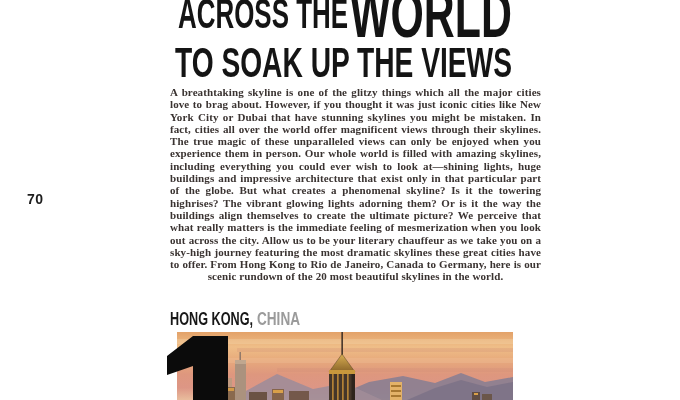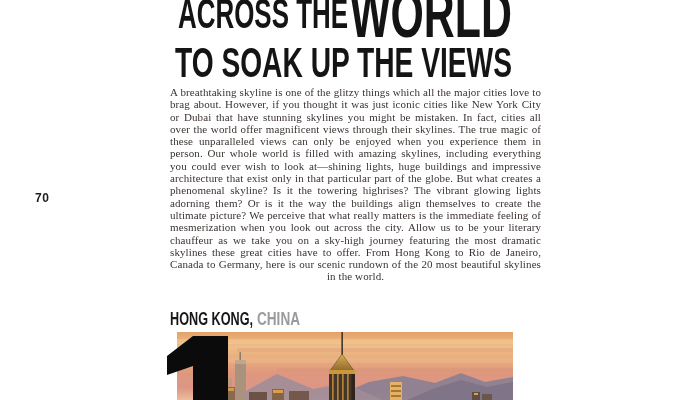--- a/index.html
+++ b/index.html
@@ -2,37 +2,37 @@
 <html><head>
 <meta charset="utf-8">
 <style>
   html,body { margin:0; padding:0; background:#ffffff; }
   .page {
     position:relative; width:680px; height:400px;
     background:#ffffff; overflow:hidden;
     font-family:"Liberation Sans", sans-serif;
   }
   .page-number {
-    position:absolute; left:35px; top:191px;
+    position:absolute; left:27px; top:191px;
     font-family:"Liberation Sans", sans-serif;
-    font-size:12px; font-weight:700; color:#1d1d1d; letter-spacing:0.5px;
+    font-size:14px; font-weight:700; color:#1d1d1d; letter-spacing:0.5px;
   }
   svg.headline-svg { position:absolute; left:0; top:0; width:680px; height:110px; }
   svg.section-svg  { position:absolute; left:0; top:300px; width:680px; height:30px; }
   svg.photo-svg    { position:absolute; left:177px; top:332px; width:336px; height:68px; }
   svg.rank-svg     { position:absolute; left:164px; top:330px; width:72px; height:70px; }
 
   .headline-text {
     font-family:"Liberation Sans", sans-serif;
     font-weight:700; fill:#141414;
   }
   .intro {
     position:absolute; left:170px; top:86px; width:371px;
     font-family:"Liberation Serif", serif;
-    font-weight:400; font-size:11px; line-height:12.3px;
+    font-weight:700; font-size:11px; line-height:12.3px;
     color:#3a3331; text-align:justify; text-align-last:center;
     margin:0; letter-spacing:0.1px;
   }
   .section-city    { font-family:"Liberation Sans", sans-serif; font-weight:700; fill:#171717; }
   .section-country { font-family:"Liberation Sans", sans-serif; font-weight:700; fill:#9b9b9b; }
 </style>
 </head>
 <body>
 
 <div class="page">

